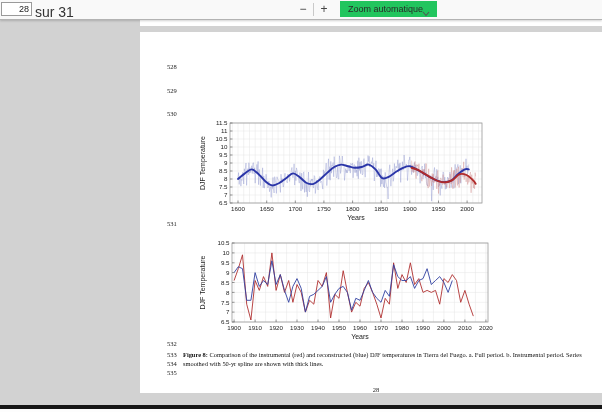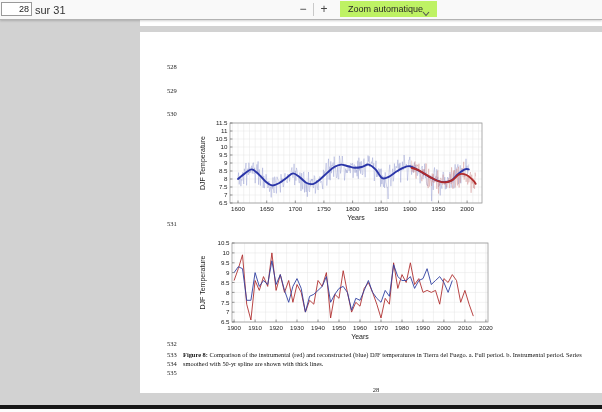--- a/index.html
+++ b/index.html
@@ -14,33 +14,33 @@
     background:#f9f9f9;border-bottom:1px solid #b3b3b3;
     box-shadow:0 1px 2px rgba(0,0,0,.18);z-index:10;
   }
   .page-input{
     position:absolute;left:1px;top:2px;width:25px;height:12px;
     border:1px solid #9a9a9a;background:#fff;font-size:9px;
     text-align:right;padding:0 2px;color:#222;
     font-family:"Liberation Sans",sans-serif;
   }
   .page-count{
-    position:absolute;left:35px;top:4px;font-size:11px;color:#333;
+    position:absolute;left:35px;top:4px;font-size:14px;color:#333;
   }
   .tb-btn{
     position:absolute;top:0;width:18px;height:18px;line-height:17px;
     text-align:center;font-size:12px;color:#444;cursor:pointer;
     background:transparent;border:0;padding:0;
   }
   .tb-sep{
     position:absolute;left:313px;top:3px;width:1px;height:13px;background:#c9c9c9;
   }
   .zoom-select{
     position:absolute;left:340px;top:1px;width:97px;height:16px;
-    background:#bef264;color:#2a2a2a;font-size:9px;line-height:16px;
+    background:#22c55e;color:#2a2a2a;font-size:9px;line-height:16px;
     padding-left:8px;box-sizing:border-box;cursor:pointer;
   }
   .zoom-select .chev{position:absolute;right:7px;top:5px;}
   
   .viewport{position:absolute;left:0;top:20px;width:602px;height:385px;background:#d2d2d2;}
   .prev-page{position:absolute;left:140px;top:0px;width:462px;height:6px;background:#fff;}
   .pdf-page{
     position:absolute;left:140px;top:12px;width:472px;height:361px;background:#fff;
   }
   .line-no{

